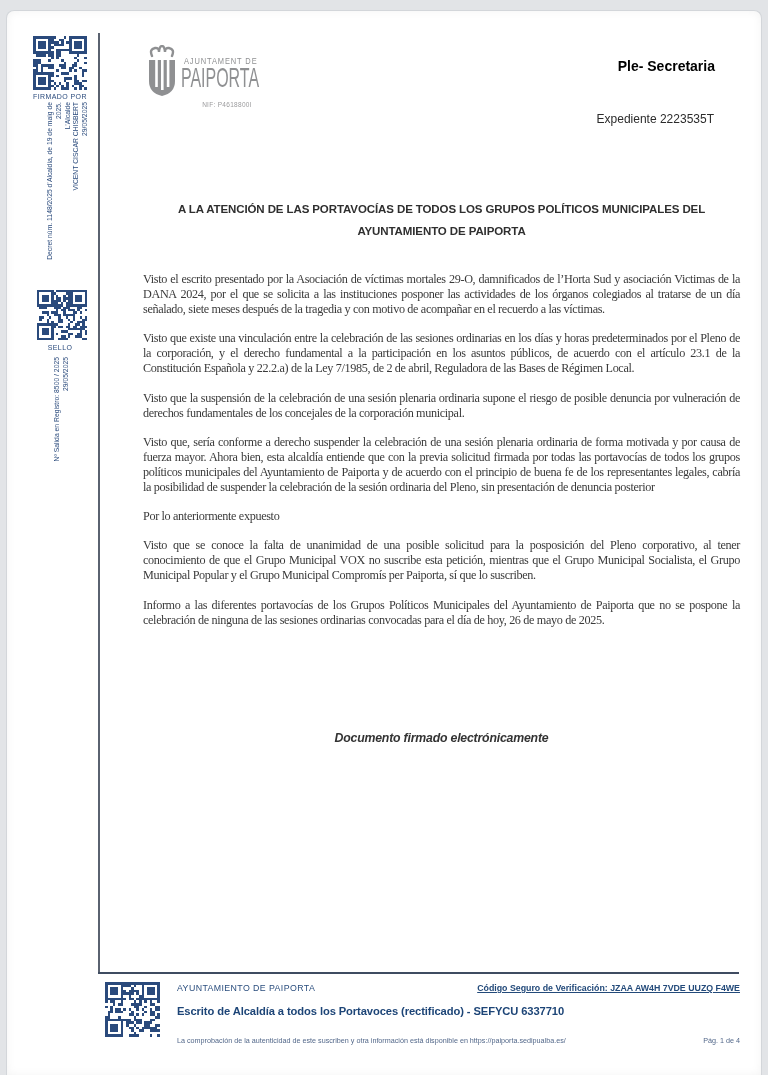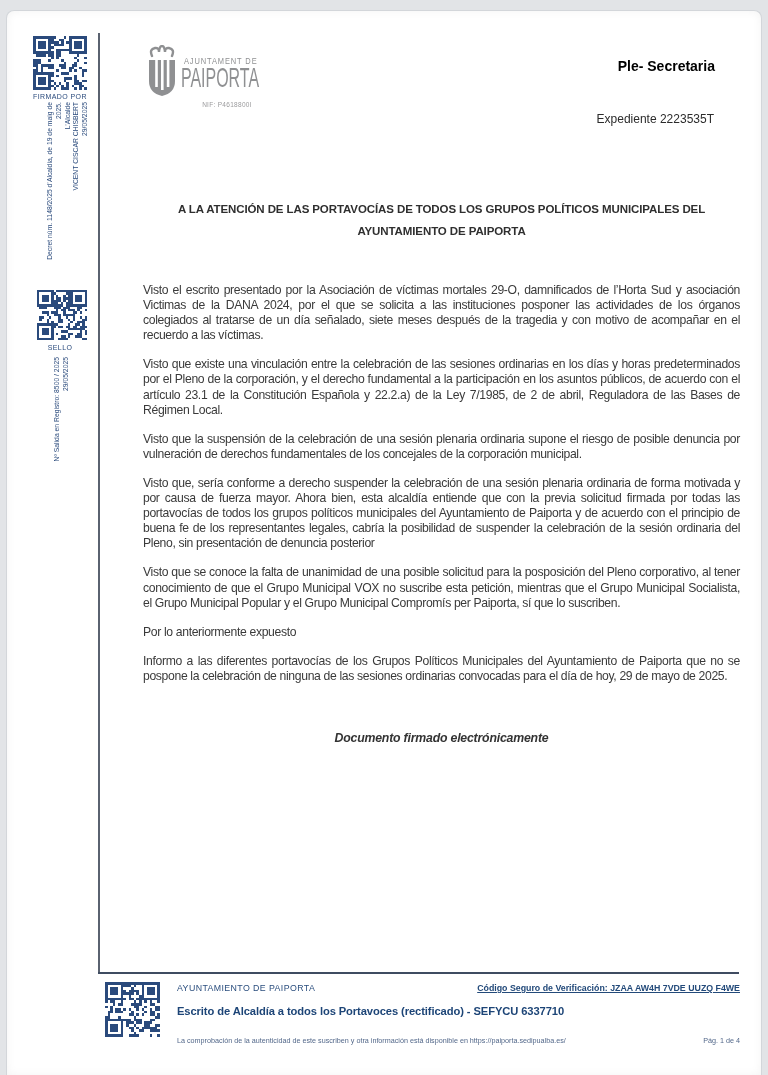--- a/index.html
+++ b/index.html
@@ -59,21 +59,21 @@
   
   .title{
     position:absolute;left:143px;top:199px;width:597px;text-align:center;
     font-weight:bold;font-size:11.5px;line-height:21.5px;color:#2f2f2f;letter-spacing:-0.1px;
   }
   .letter{
     position:absolute;left:143px;top:272px;width:597px;
     font-size:12.2px;line-height:15.1px;letter-spacing:-0.35px;
     color:var(--body-text);text-align:justify;
   }
-  .letter p{margin:11px 0 14px 0;}
+  .letter p{margin:0 0 14px 0;font-family:Liberation Serif, serif;}
   .sig{
     position:absolute;left:143px;top:731px;width:597px;text-align:center;
     font-weight:bold;font-style:italic;font-size:12.3px;color:#333;letter-spacing:-0.2px;
   }
   
   .footer-line{position:absolute;left:98px;top:972px;width:641px;height:2px;background:#3f4c61;}
   .f-org{position:absolute;left:177px;top:983px;font-size:8.8px;letter-spacing:.4px;color:#2b4e7e;}
   .f-csv{position:absolute;right:28px;top:983px;font-size:8.8px;font-weight:bold;color:#234a7a;text-decoration:underline;}
   .f-title{position:absolute;left:177px;top:1005px;font-size:11.2px;font-weight:bold;color:var(--navy-dark);letter-spacing:-0.1px;}
   .f-note{position:absolute;left:177px;top:1036px;font-size:7.2px;color:#53688a;}
@@ -587,23 +587,23 @@
 <div class="title">
   <div>A LA ATENCIÓN DE LAS PORTAVOCÍAS DE TODOS LOS GRUPOS POLÍTICOS MUNICIPALES DEL</div>
   <div>AYUNTAMIENTO DE PAIPORTA</div>
 </div>
 
 <div class="letter">
   <p>Visto el escrito presentado por la Asociación de víctimas mortales 29-O, damnificados de l’Horta Sud y asociación Victimas de la DANA 2024, por el que se solicita a las instituciones posponer las actividades de los órganos colegiados al tratarse de un día señalado, siete meses después de la tragedia y con motivo de acompañar en el recuerdo a las víctimas.</p>
   <p>Visto que existe una vinculación entre la celebración de las sesiones ordinarias en los días y horas predeterminados por el Pleno de la corporación, y el derecho fundamental a la participación en los asuntos públicos, de acuerdo con el artículo 23.1 de la Constitución Española y 22.2.a) de la Ley 7/1985, de 2 de abril, Reguladora de las Bases de Régimen Local.</p>
   <p>Visto que la suspensión de la celebración de una sesión plenaria ordinaria supone el riesgo de posible denuncia por vulneración de derechos fundamentales de los concejales de la corporación municipal.</p>
   <p>Visto que, sería conforme a derecho suspender la celebración de una sesión plenaria ordinaria de forma motivada y por causa de fuerza mayor. Ahora bien, esta alcaldía entiende que con la previa solicitud firmada por todas las portavocías de todos los grupos políticos municipales del Ayuntamiento de Paiporta y de acuerdo con el principio de buena fe de los representantes legales, cabría la posibilidad de suspender la celebración de la sesión ordinaria del Pleno, sin presentación de denuncia posterior</p>
+  <p>Por lo anteriormente expuesto</p>
   <p>Visto que se conoce la falta de unanimidad de una posible solicitud para la posposición del Pleno corporativo, al tener conocimiento de que el Grupo Municipal VOX no suscribe esta petición, mientras que el Grupo Municipal Socialista, el Grupo Municipal Popular y el Grupo Municipal Compromís per Paiporta, sí que lo suscriben.</p>
-  <p>Por lo anteriormente expuesto</p>
-  <p>Informo a las diferentes portavocías de los Grupos Políticos Municipales del Ayuntamiento de Paiporta que no se pospone la celebración de ninguna de las sesiones ordinarias convocadas para el día de hoy, 29 de mayo de 2025.</p>
+  <p>Informo a las diferentes portavocías de los Grupos Políticos Municipales del Ayuntamiento de Paiporta que no se pospone la celebración de ninguna de las sesiones ordinarias convocadas para el día de hoy, 26 de mayo de 2025.</p>
 </div>
 
 <div class="sig">Documento firmado electrónicamente</div>
 
 <div class="footer-line"></div>
 <div class="qr" id="qr-footer">
     <svg viewBox="0 0 21 21" shape-rendering="crispEdges" fill="#2a4a7c">
       <rect x="0" y="0" width="1" height="1"></rect>
       <rect x="1" y="0" width="1" height="1"></rect>
       <rect x="2" y="0" width="1" height="1"></rect>

